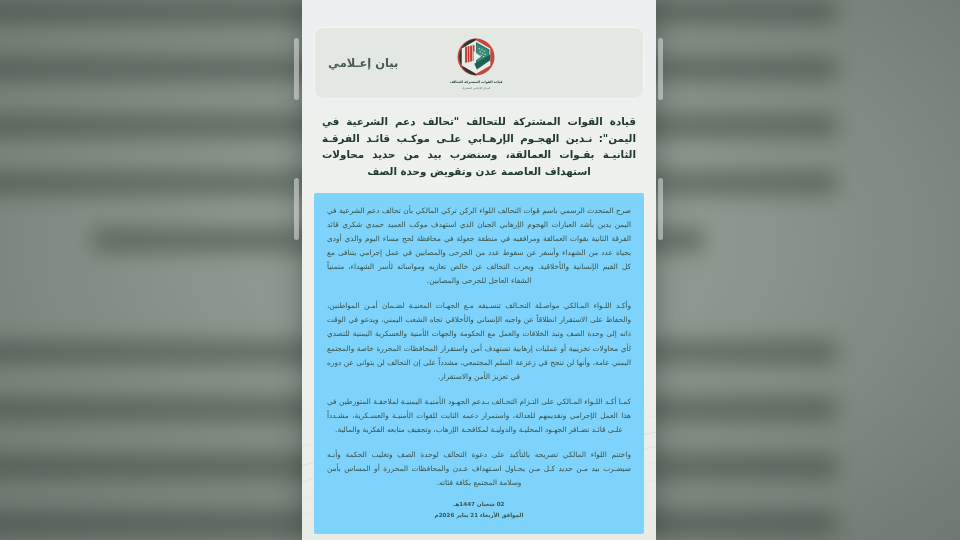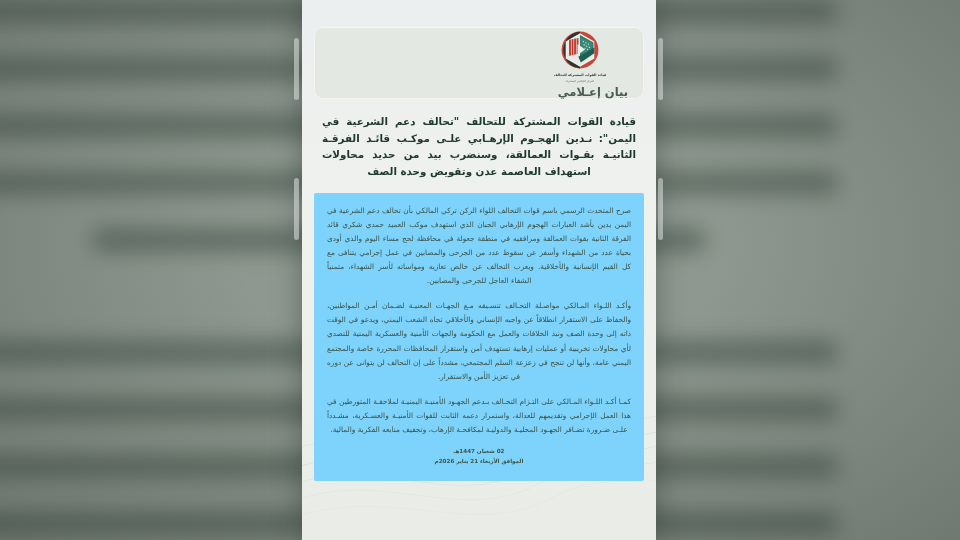--- a/index.html
+++ b/index.html
@@ -89,26 +89,25 @@
     box-sizing: border-box;
   }
 
   
   .header-panel {
     margin-top: 27px;
     height: 72px;
     background: #e4e8e2;
     border-radius: 9px;
     display: flex;
-    align-items: flex-start;
+    align-items: center;
     justify-content: space-between;
     padding: 0 16px 0 14px;
     box-sizing: border-box;
     box-shadow: inset 0 0 0 1px rgba(255,255,255,0.55);
-    flex-direction: column;
   }
   .brand {
     display: flex;
     flex-direction: column;
     align-items: center;
     justify-content: center;
     width: 96px;
   }
   .brand-mark {
     width: 42px;
@@ -278,21 +277,22 @@
         </div>
 
         <div class="header-kicker">بيان إعـلامي</div>
       </div>
 
       <div class="headline">قيادة القوات المشتركة للتحالف "تحالف دعم الشرعية في اليمن": نـدين الهجـوم الإرهـابي علـى موكـب قائـد الفرقـة الثانيـة بقـوات العمالقة، وسنضرب بيد من حديد محاولات استهداف العاصمة عدن وتقويض وحدة الصف</div>
 
       <div class="article">
         <p class="para">صرح المتحدث الرسمي باسم قوات التحالف اللواء الركن تركي المالكي بأن تحالف دعم الشرعية في اليمن يدين بأشد العبارات الهجوم الإرهابي الجبان الذي استهدف موكب العميد حمدي شكري قائد الفرقة الثانية بقوات العمالقة ومرافقيه في منطقة جعولة في محافظة لحج مساء اليوم والذي أودى بحياة عدد من الشهداء وأسفر عن سقوط عدد من الجرحى والمصابين في عمل إجرامي يتنافى مع كل القيم الإنسانية والأخلاقية. ويعرب التحالف عن خالص تعازيه ومواساته لأسر الشهداء، متمنياً الشفاء العاجل للجرحى والمصابين.</p>
         <p class="para">وأكـد اللـواء المـالكي مواصـلة التحـالف تنسـيقه مـع الجهـات المعنيـة لضـمان أمـن المواطنين، والحفاظ على الاستقرار انطلاقاً عن واجبه الإنساني والأخلاقي تجاه الشعب اليمني، ويدعو في الوقت ذاته إلى وحدة الصف ونبذ الخلافات والعمل مع الحكومة والجهات الأمنية والعسكرية اليمنية للتصدي لأي محاولات تخريبية أو عمليات إرهابية تستهدف أمن واستقرار المحافظات المحررة خاصة والمجتمع اليمني عامة، وأنها لن تنجح في زعزعة السلم المجتمعي، مشدداً على إن التحالف لن يتوانى عن دوره في تعزيز الأمن والاستقرار.</p>
-        <p class="para">كمـا أكـد اللـواء المـالكي على التـزام التحـالف بـدعم الجهـود الأمنيـة اليمنيـة لملاحقـة المتورطين في هذا العمل الإجرامي وتقديمهم للعدالة، واستمرار دعمه الثابت للقوات الأمنيـة والعسـكرية، مشـدداً علـى ضـرورة تضـافر الجهـود المحليـة والدوليـة لمكافحـة الإرهاب، وتجفيف منابعه الفكرية والمالية.</p>
+        <p class="para">كمـا أكـد اللـواء المـالكي على التـزام التحـالف بـدعم الجهـود الأمنيـة اليمنيـة لملاحقـة المتورطين في هذا العمل الإجرامي وتقديمهم للعدالة، واستمرار دعمه الثابت للقوات الأمنيـة والعسـكرية، مشـدداً علـى قائـد تضـافر الجهـود المحليـة والدوليـة لمكافحـة الإرهاب، وتجفيف منابعه الفكرية والمالية.</p>
+        <p class="para">واختتم اللواء المالكي تصريحه بالتأكيد على دعوة التحالف لوحدة الصف وتغليب الحكمة وأنـه سيضـرب بيد مـن حديد كـل مـن يحـاول اسـتهداف عـدن والمحافظات المحررة أو المساس بأمن وسلامة المجتمع بكافة فئاته.</p>
 
         <div class="datestamp">
           <span>02 شعبان 1447هـ</span>
           <span>الموافق الأربعاء 21 يناير 2026م</span>
         </div>
       </div>
 
     </div>
   </div>
 </div>

